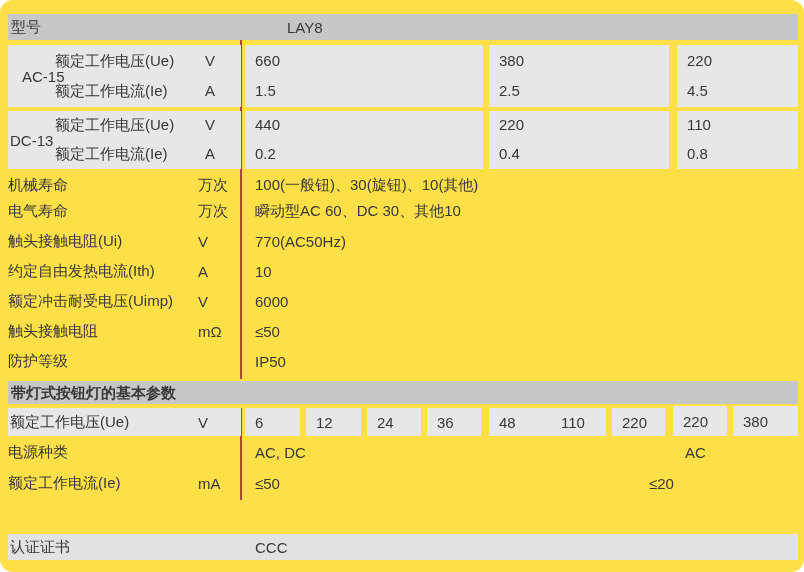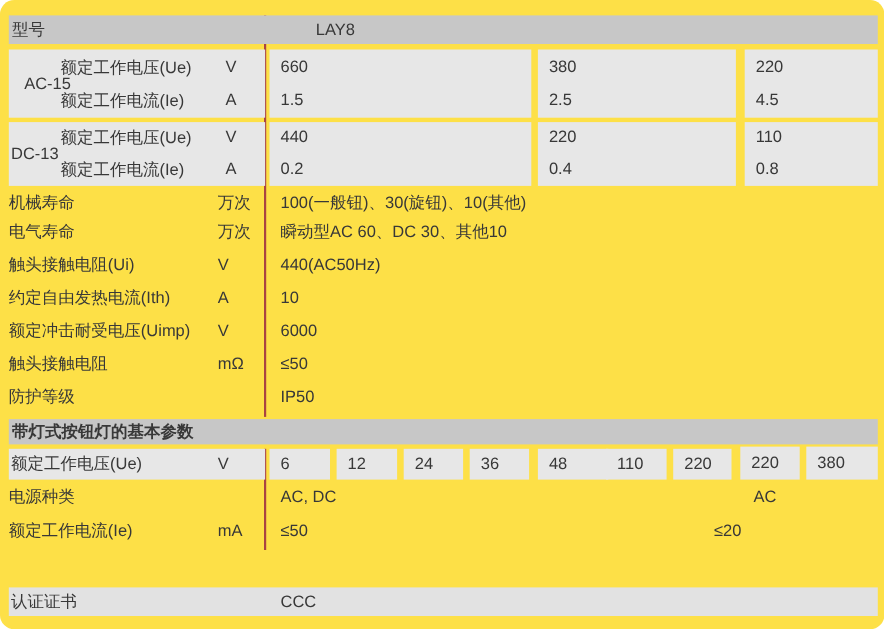--- a/index.html
+++ b/index.html
@@ -73,21 +73,21 @@
     <span class="abs vmid" style="left:247px;">100(一般钮)、30(旋钮)、10(其他)</span>
   </div>
   <div class="white-row" style="top:196px;height:29px;">
     <span class="abs vmid" style="left:0;">电气寿命</span>
     <span class="abs vmid" style="left:190px;">万次</span>
     <span class="abs vmid" style="left:247px;">瞬动型AC 60、DC 30、其他10</span>
   </div>
   <div class="white-row" style="top:226px;height:29px;">
     <span class="abs vmid" style="left:0;">触头接触电阻(Ui)</span>
     <span class="abs vmid" style="left:190px;">V</span>
-    <span class="abs vmid" style="left:247px;">440(AC50Hz)</span>
+    <span class="abs vmid" style="left:247px;">770(AC50Hz)</span>
   </div>
   <div class="white-row" style="top:256px;height:29px;">
     <span class="abs vmid" style="left:0;">约定自由发热电流(Ith)</span>
     <span class="abs vmid" style="left:190px;">A</span>
     <span class="abs vmid" style="left:247px;">10</span>
   </div>
   <div class="white-row" style="top:286px;height:29px;">
     <span class="abs vmid" style="left:0;">额定冲击耐受电压(Uimp)</span>
     <span class="abs vmid" style="left:190px;">V</span>
     <span class="abs vmid" style="left:247px;">6000</span>

